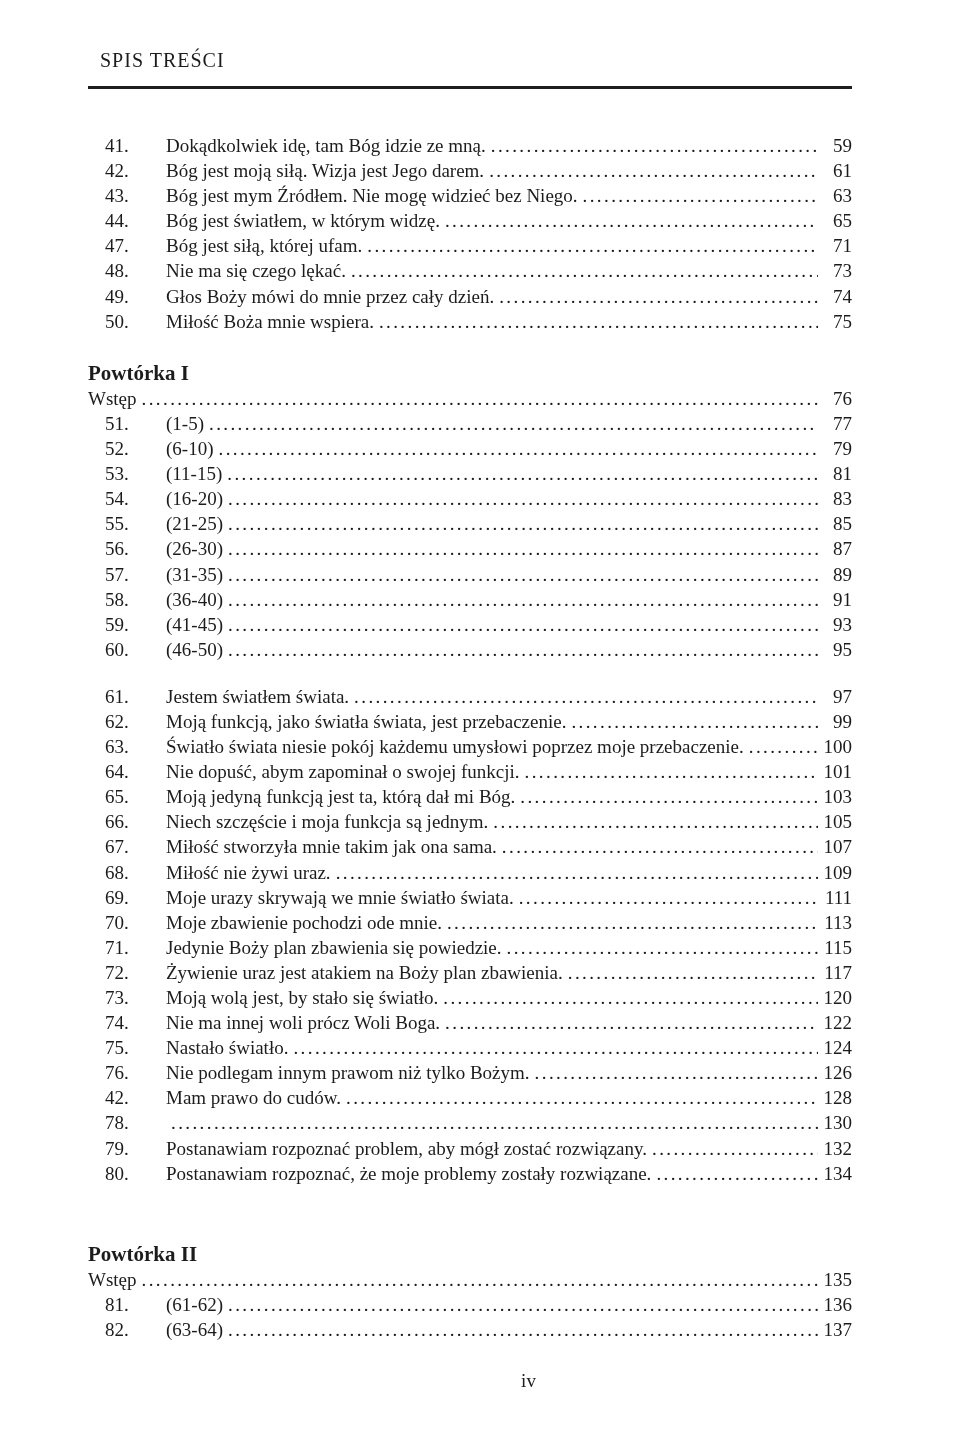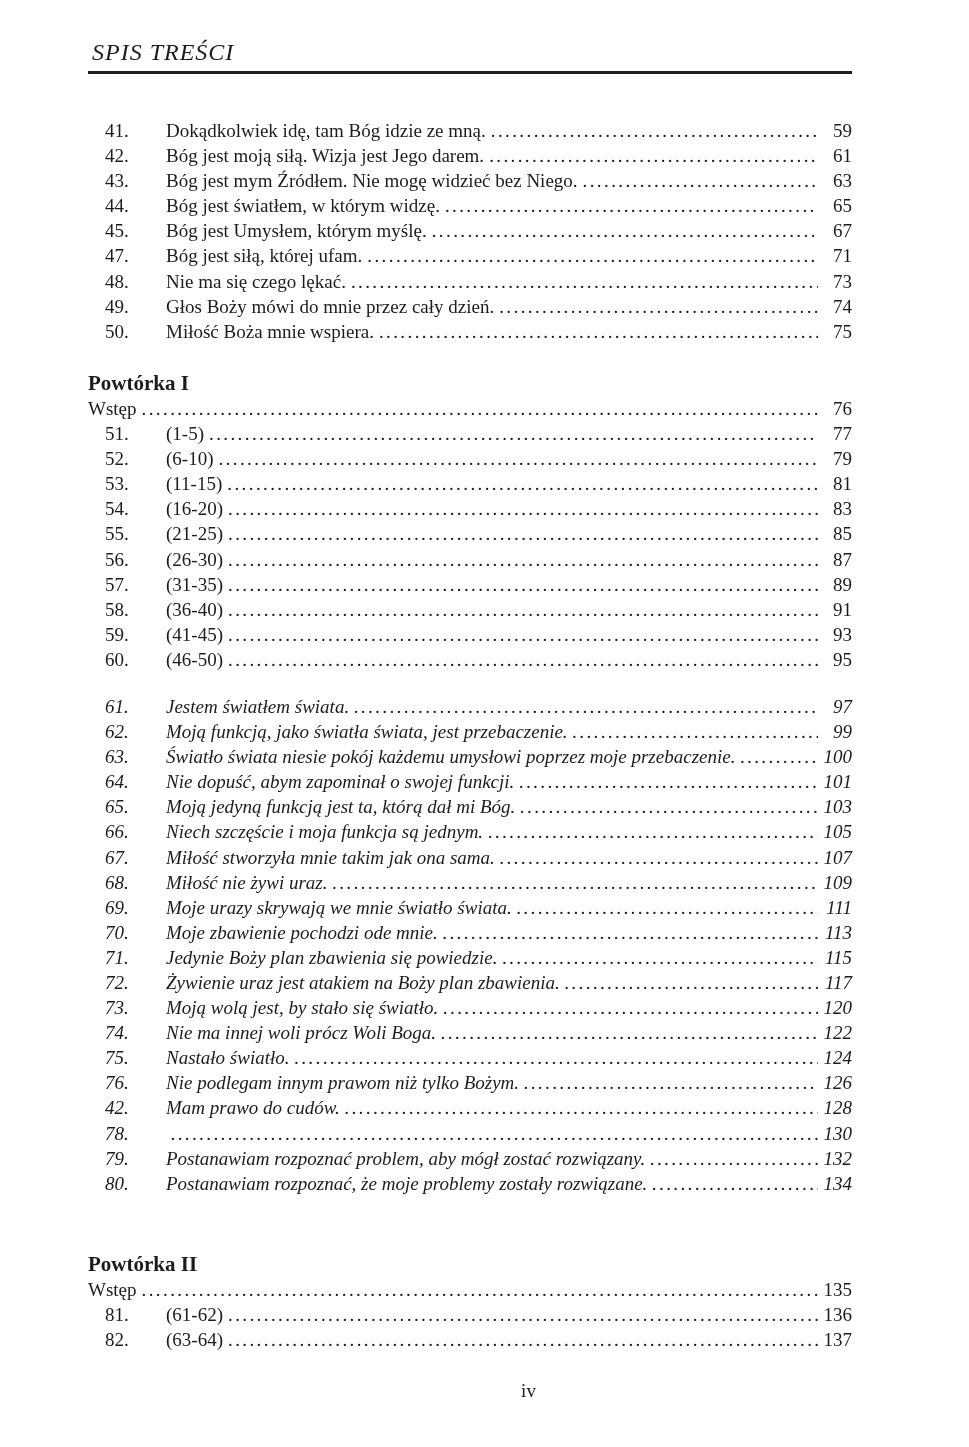--- a/index.html
+++ b/index.html
@@ -15,42 +15,41 @@
   .page {
     box-sizing: border-box;
     width: 969px;
     height: 1447px;
     padding: 34px 117px 0 88px;
     position: relative;
   }
   
   .doc-header { margin: 0 0 0 0; }
   .doc-title {
-    font-style: italic;
     font-weight: normal;
-    font-size: 24px;
+    font-size: 20px;
     line-height: 28px;
     letter-spacing: 1px;
-    margin: 4px;
+    margin: 12px;
   }
   .title-rule {
     border: none;
     height: 3px;
     background: #1e1e1e;
     margin: 5px 0 0 0;
   }
   
   .toc {
     margin-top: 44px;
     font-size: 19px;
     line-height: 25.1px;
   }
   .toc-section { margin: 0; }
   .toc-section:nth-of-type(2) { margin-top: 27px; }
-  .toc-section:nth-of-type(3) { margin-top: 22px; font-style: italic; }
+  .toc-section:nth-of-type(3) { margin-top: 22px; }
   .toc-section:nth-of-type(4) { margin-top: 56px; }
   .section-heading {
     font-size: 21px;
     font-weight: bold;
     line-height: 25.1px;
     margin: 0;
   }
   .toc-row, .intro-row {
     display: flex;
     align-items: baseline;
@@ -132,26 +131,20 @@
     <span class="page-num">63</span>
   </div>
 
   <div class="toc-row">
     <span class="num">44.</span>
     <span class="entry-title">Bóg jest światłem, w którym widzę.</span>
     <span class="dots"></span>
     <span class="page-num">65</span>
   </div>
 
-  <div class="toc-row">
-    <span class="num">45.</span>
-    <span class="entry-title">Bóg jest Umysłem, którym myślę.</span>
-    <span class="dots"></span>
-    <span class="page-num">67</span>
-  </div>
 
 
   <div class="toc-row">
     <span class="num">47.</span>
     <span class="entry-title">Bóg jest siłą, której ufam.</span>
     <span class="dots"></span>
     <span class="page-num">71</span>
   </div>
 
   <div class="toc-row">

